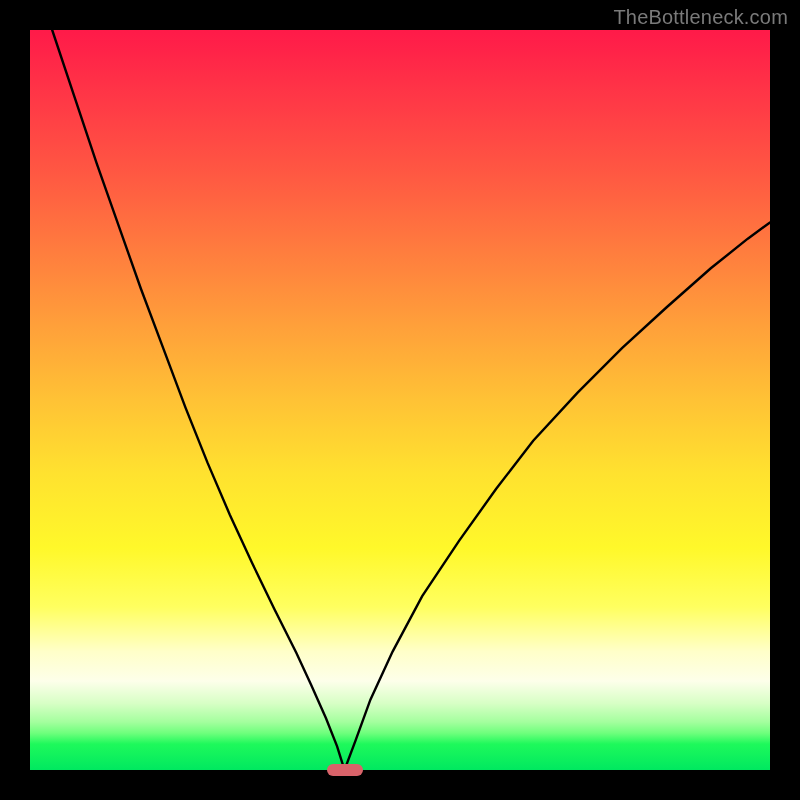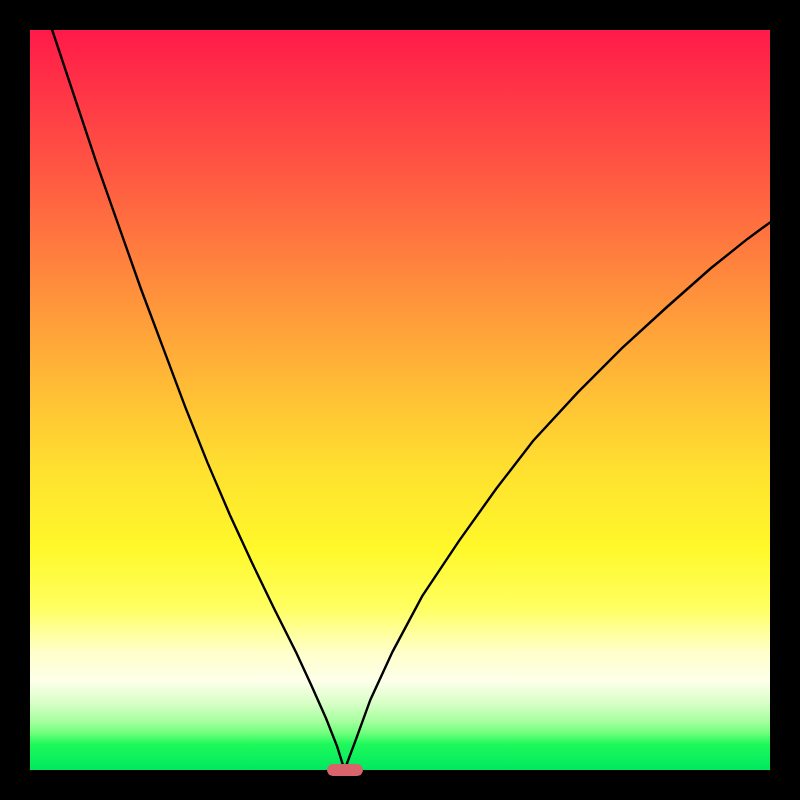--- a/index.html
+++ b/index.html
@@ -73,13 +73,14 @@
 <body>
 
 <div class="frame">
   <div class="plot">
     <svg class="curves" viewBox="0 0 740 740" preserveAspectRatio="none">
       <path fill="none" stroke="#000" stroke-width="2.4" stroke-linecap="round" d="M22.20 0.00 L44.40 66.60 L66.60 133.20 L88.80 196.10 L111.00 259.00 L133.20 318.20 L155.40 377.40 L177.60 432.90 L199.80 484.70 L222.00 532.80 L244.20 578.68 L266.40 623.08 L281.20 654.90 L296.00 688.20 L307.10 716.32 L314.50 740.00"></path>
       <path fill="none" stroke="#000" stroke-width="2.4" stroke-linecap="round" d="M314.50 740.00 L325.60 710.40 L340.40 669.70 L362.60 621.60 L392.20 566.10 L429.20 510.60 L466.20 458.80 L503.20 410.70 L547.60 362.60 L592.00 318.20 L636.40 277.50 L680.80 238.28 L717.80 208.68 L740.00 192.40"></path>
     </svg>
     <div class="minpoint" style="left: 314.5px; top: 740px;"></div>
   </div>
+  <div class="watermark">TheBottleneck.com</div>
 </div>
 
 </body></html>

